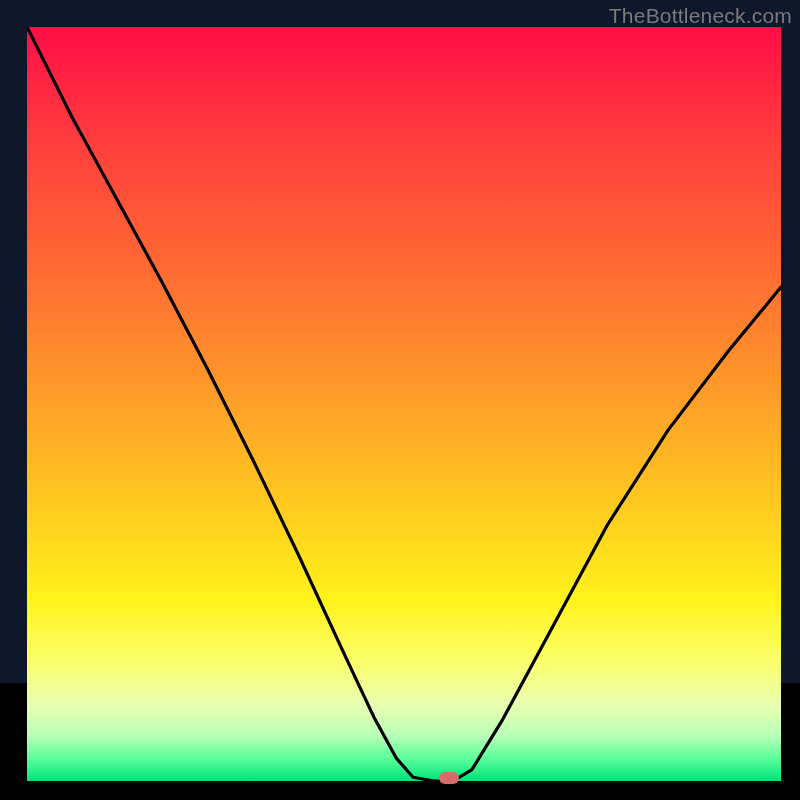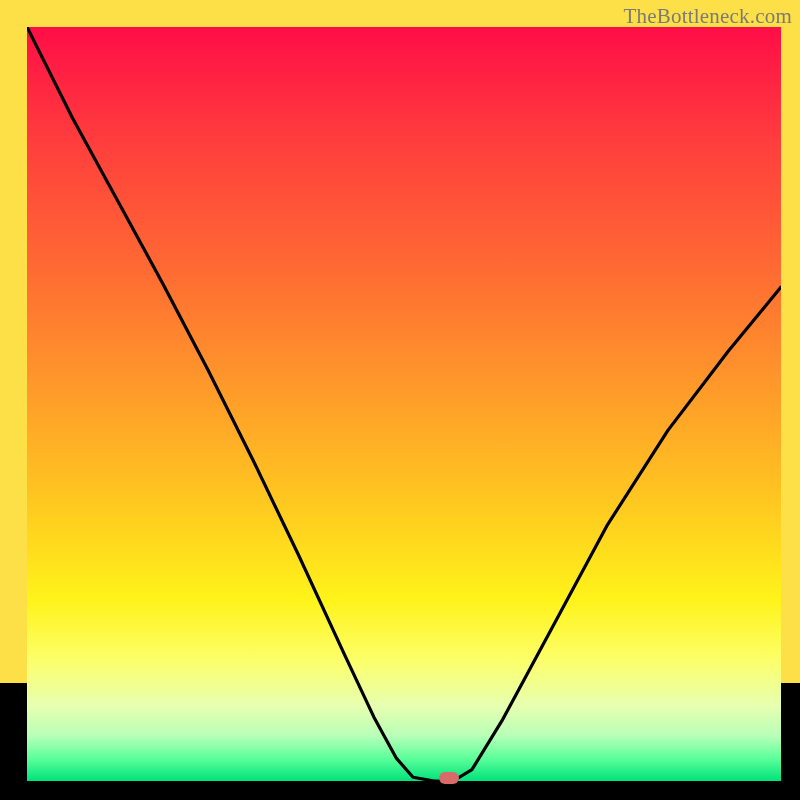--- a/index.html
+++ b/index.html
@@ -8,22 +8,21 @@
     width: 800px;
     height: 800px;
     background: #000;
     font-family: Arial, Helvetica, sans-serif;
     overflow: hidden;
   }
   .frame {
     position: relative;
     width: 800px;
     height: 683px;
-    background: #fde047;
-    font-family: Liberation Serif, serif;
+    background: #0f172a;
   }
   .plot-area {
     position: absolute;
     left: 27px;
     top: 27px;
     width: 754px;
     height: 754px;
     
     background: linear-gradient(
       to bottom,

